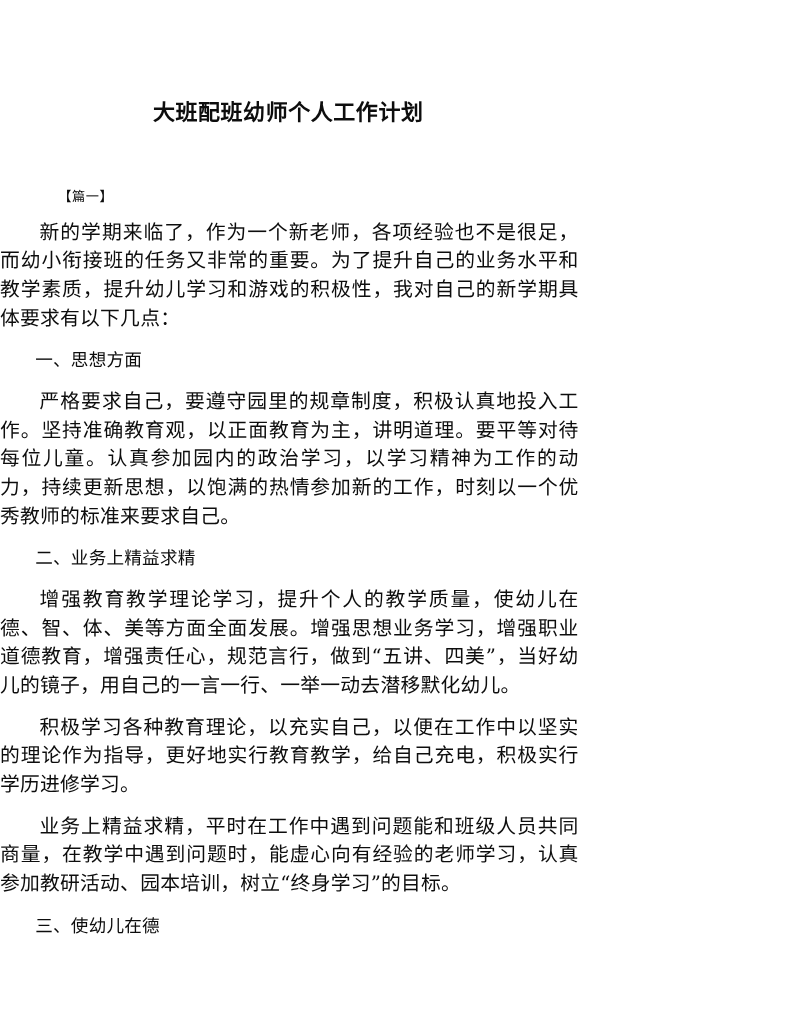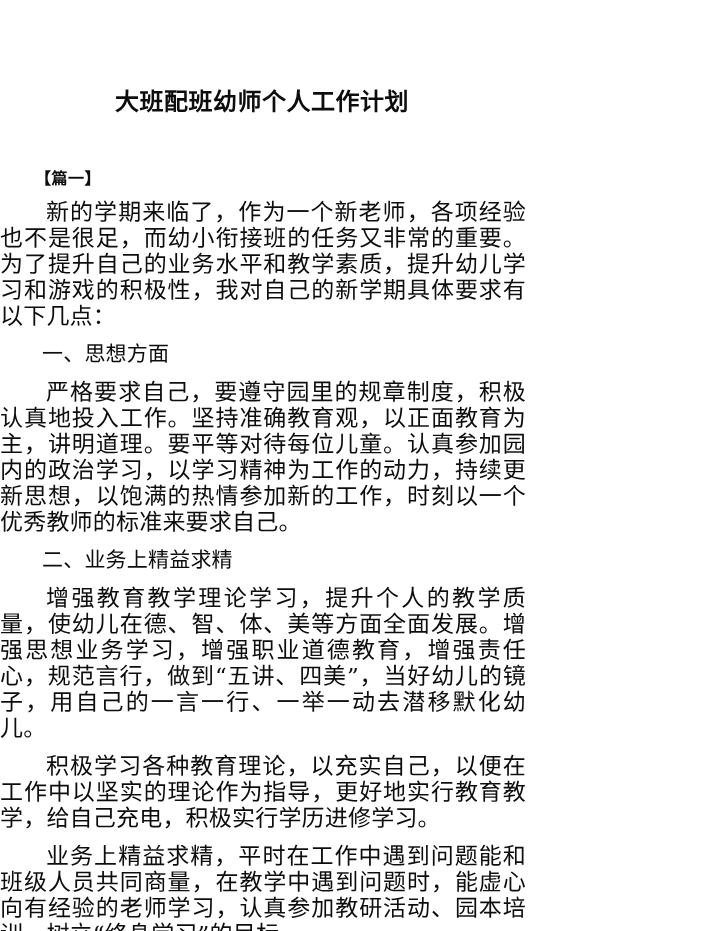--- a/index.html
+++ b/index.html
@@ -18,60 +18,60 @@
     width: 720px;
     height: 931px;
     background: #ffffff;
     overflow: hidden;
     box-sizing: border-box;
   }
   .doc-title {
     margin: 0;
     padding: 0;
     text-align: center;
-    font-size: 24px;
+    font-size: 20px;
     font-weight: bold;
     letter-spacing: 0.5px;
     line-height: 28px;
     position: absolute;
     left: 0;
     top: 88px;
     width: 524px;
     font-family: "DejaVu Sans", "Liberation Sans", sans-serif;
   }
   .section-tag {
     position: absolute;
-    left: 35px;
+    left: 53px;
     top: 167px;
-    font-size: 16px;
-    font-weight: bold;
+    font-size: 12px;
+    font-weight: normal;
     line-height: 24px;
     letter-spacing: 0.5px;
   }
   .flow {
     position: absolute;
     left: 0;
     top: 199px;
     width: 526px;
   }
   p.para {
     margin: 0 0 12px 0;
     padding: 0;
-    font-size: 23px;
+    font-size: 18px;
     line-height: 26px;
     text-indent: 2em;
     text-align: justify;
     text-justify: inter-ideograph;
     letter-spacing: 0.2px;
     word-break: break-all;
   }
   p.heading {
     margin: 0 0 12px 0;
     padding: 0;
-    font-size: 21px;
+    font-size: 16px;
     line-height: 26px;
     text-indent: 2em;
     text-align: left;
     letter-spacing: 0.2px;
   }
   p.para:last-child, p.heading:last-child { margin-bottom: 0; }
 </style>
 </head>
 <body>
 

